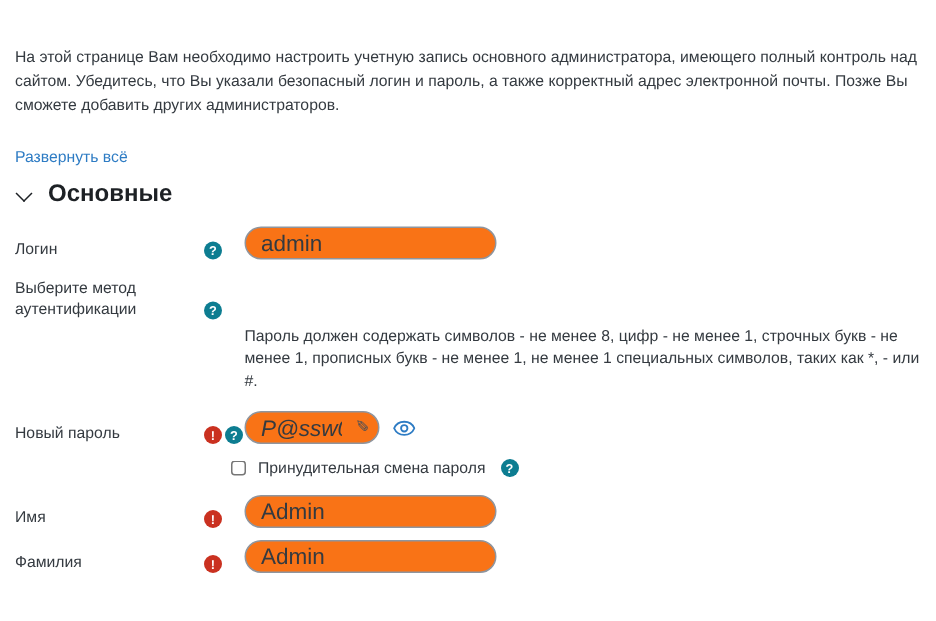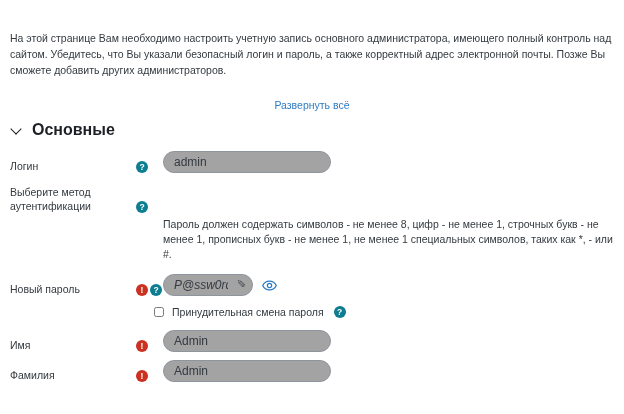--- a/index.html
+++ b/index.html
@@ -9,21 +9,21 @@
     color:#343a40;font-size:10.5px;
   }
   .page{padding:6px 10px 0 10px;}
   .page-title{
     font-size:26px;font-weight:700;color:#1d2125;
     margin:6px 0 0 0;letter-spacing:-0.3px;
   }
   .intro{
     margin-top:24px;line-height:16px;max-width:604px;color:#343a40;
   }
-  .expand-row{text-align:center;margin-top:21px;}
+  .expand-row{text-align:left;margin-top:21px;}
   .link{color:#2e7cc4;text-decoration:none;cursor:pointer;}
   .section-header{
     display:flex;align-items:center;margin:10px 0 12px 0;cursor:pointer;
   }
   .chevron{
     display:inline-block;width:7px;height:7px;
     border-right:1.8px solid #1d2125;border-bottom:1.8px solid #1d2125;
     transform:rotate(45deg);margin:-3px 12px 0 2px;
   }
   .section-title{font-size:16px;font-weight:700;color:#1d2125;}
@@ -35,22 +35,22 @@
   .badge{
     width:12px;height:12px;border-radius:50%;color:#fff;
     display:inline-flex;align-items:center;justify-content:center;
     font-size:8.5px;font-weight:700;line-height:1;cursor:pointer;flex:0 0 12px;
   }
   .badge-help{background:#0d7d91;}
   .badge-req{background:#ca3120;cursor:default;}
   .text-input{
     box-sizing:border-box;height:22px;width:168px;
     border:1px solid #8f959e;border-radius:11px;
-    padding:0 10px;font-size:12px;color:#343a40;
-    font-family:"Liberation Sans", sans-serif;background:#a3a3a3;outline:none;
+    padding:0 10px;font-size:15px;color:#343a40;
+    font-family:"Liberation Sans", sans-serif;background:#f97316;outline:none;
   }
   .static-value{padding-top:4px;line-height:14px;}
   .policy-row{margin:2px 0 12px 153px;max-width:462px;line-height:15px;}
   .pw-wrap{position:relative;display:inline-block;vertical-align:middle;}
   .pw-input{width:90px;padding-right:24px;font-style:italic;}
   .pencil{
     position:absolute;right:8px;top:3px;font-size:11px;color:#495057;
     transform:rotate(90deg) scaleX(-1);cursor:default;
   }
   .eye-btn{

